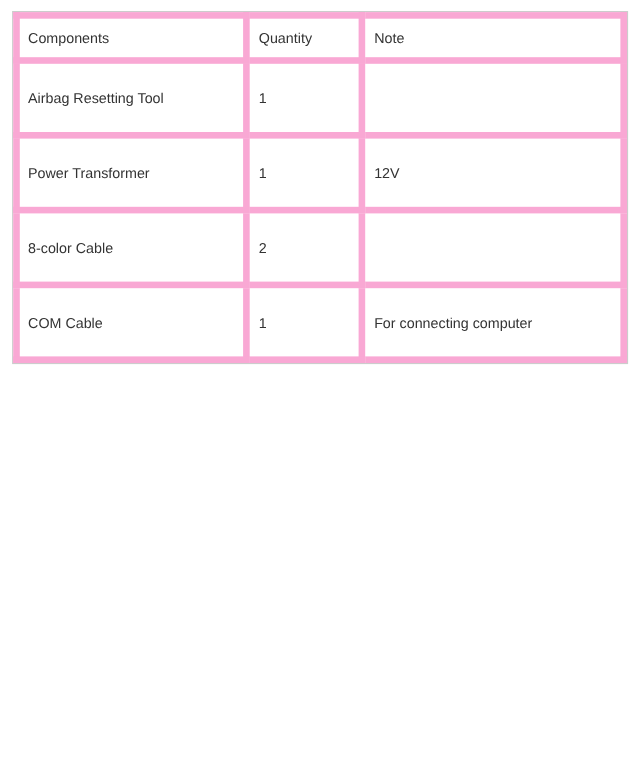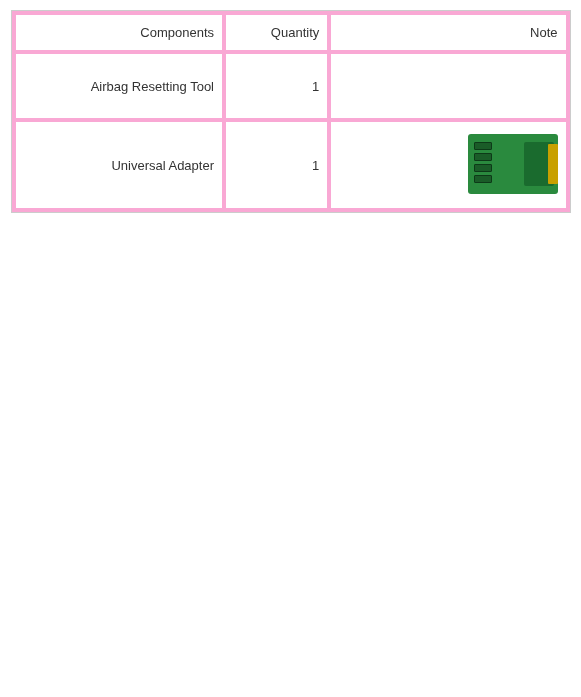--- a/index.html
+++ b/index.html
@@ -26,23 +26,23 @@
       border-collapse: collapse;
       border: 1px solid #ccc;
     }
 
     table {
       width: 100%;
       border-collapse: collapse;
     }
 
     th, td {
-      border: 4px solid #f9a8d4;
+      border: 6px solid #f9a8d4;
       padding: 10px 8px;
-      text-align: right;
+      text-align: left;
       vertical-align: middle;
     }
 
     thead th {
       font-weight: normal;
       background: #fff;
     }
 
     tbody td {
       font-weight: normal;
@@ -201,36 +201,36 @@
       </tr>
     </thead>
     <tbody>
 
       <tr class="row-normal">
         <td>Airbag Resetting Tool</td>
         <td>1</td>
         <td></td>
       </tr>
 
-
-
-
-
-      <tr class="row-tall">
-        <td>Universal Adapter</td>
+      <tr class="row-normal">
+        <td>Power Transformer</td>
         <td>1</td>
-        <td>
-          <div class="pcb-board">
-            <div class="pcb-chips">
-              <div class="pcb-chip"></div>
-              <div class="pcb-chip"></div>
-              <div class="pcb-chip"></div>
-              <div class="pcb-chip"></div>
-            </div>
-            <div class="pcb-connector"></div>
-          </div>
-        </td>
-      </tr>
+        <td>12V</td>
+      </tr>
+
+      <tr class="row-normal">
+        <td>8-color Cable</td>
+        <td>2</td>
+        <td></td>
+      </tr>
+
+      <tr class="row-normal">
+        <td>COM Cable</td>
+        <td>1</td>
+        <td>For connecting computer</td>
+      </tr>
+
+
 
 
     </tbody>
   </table>
 </div>
 
 </body></html>

